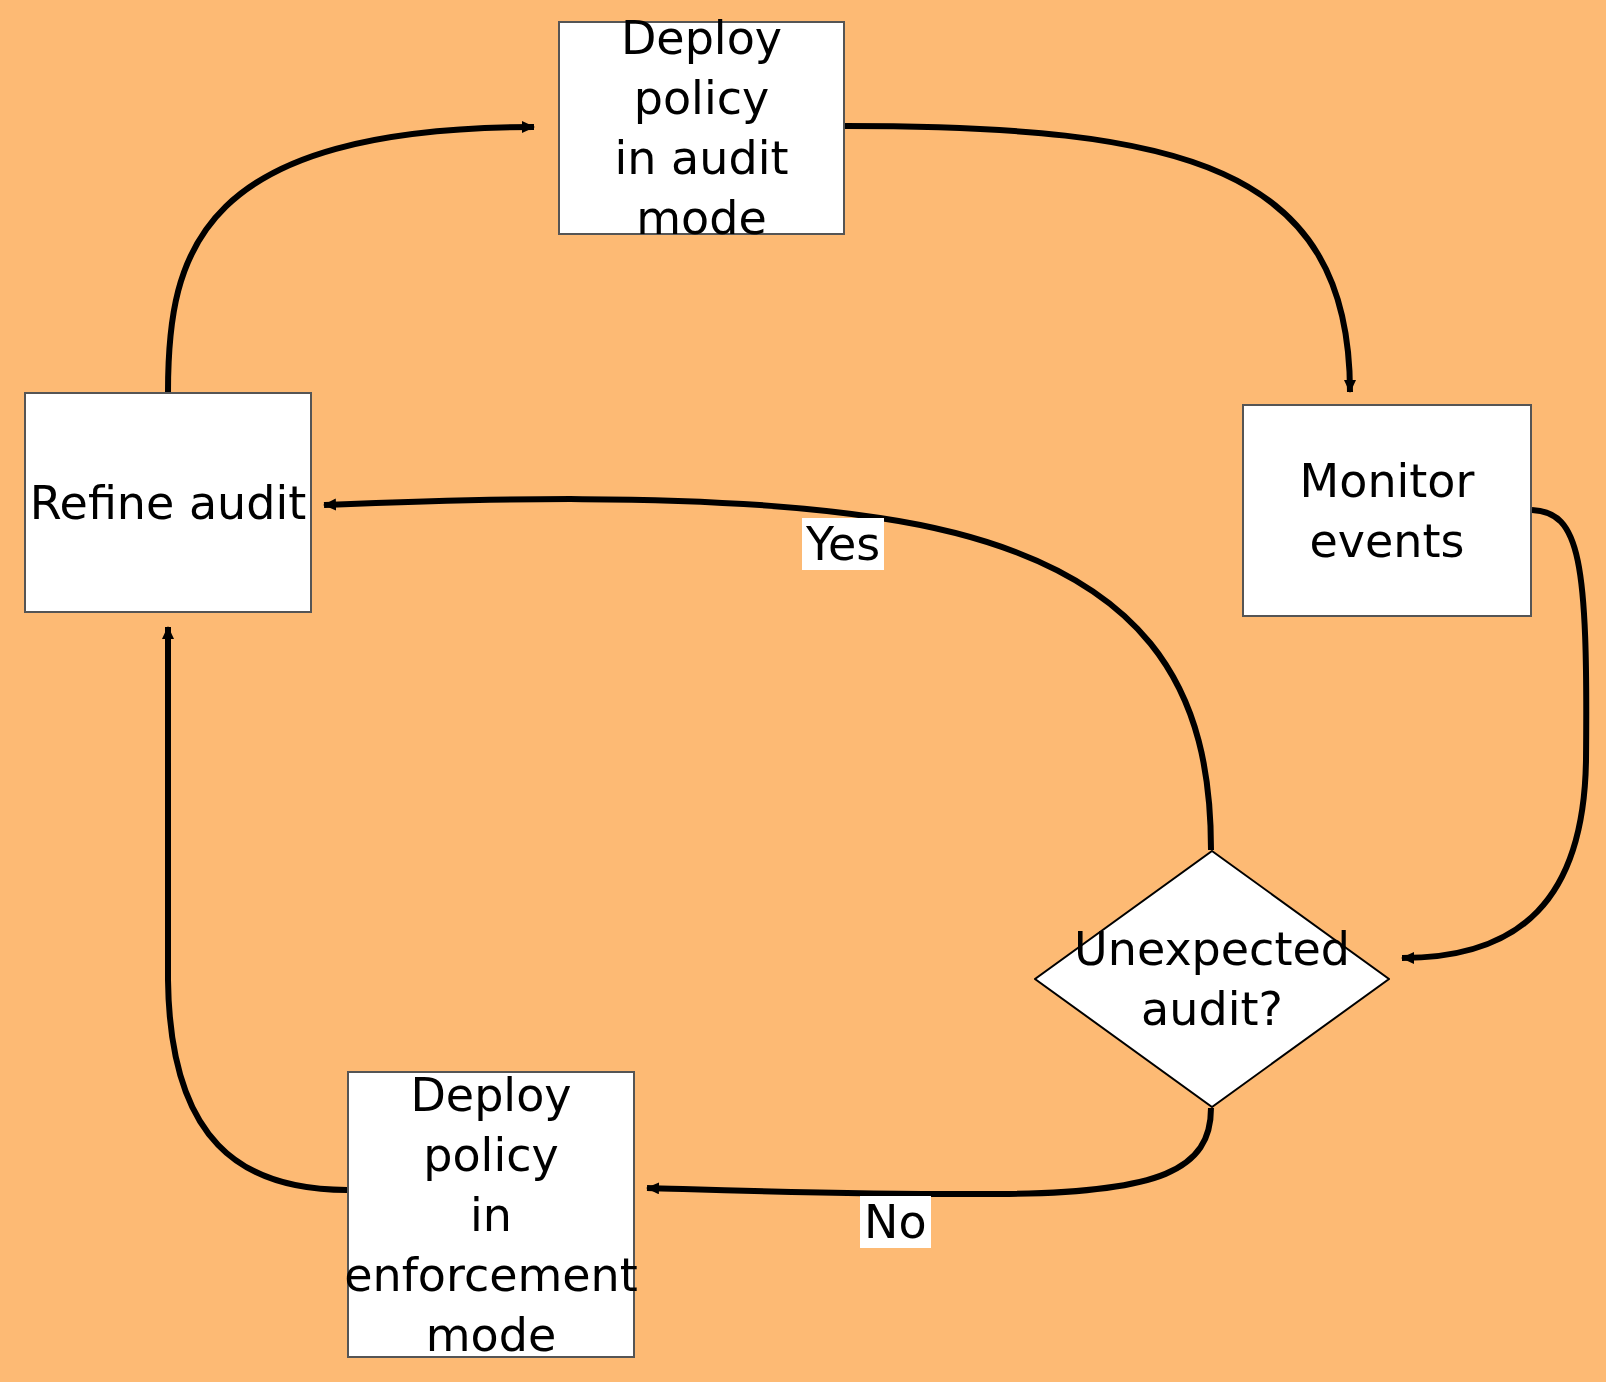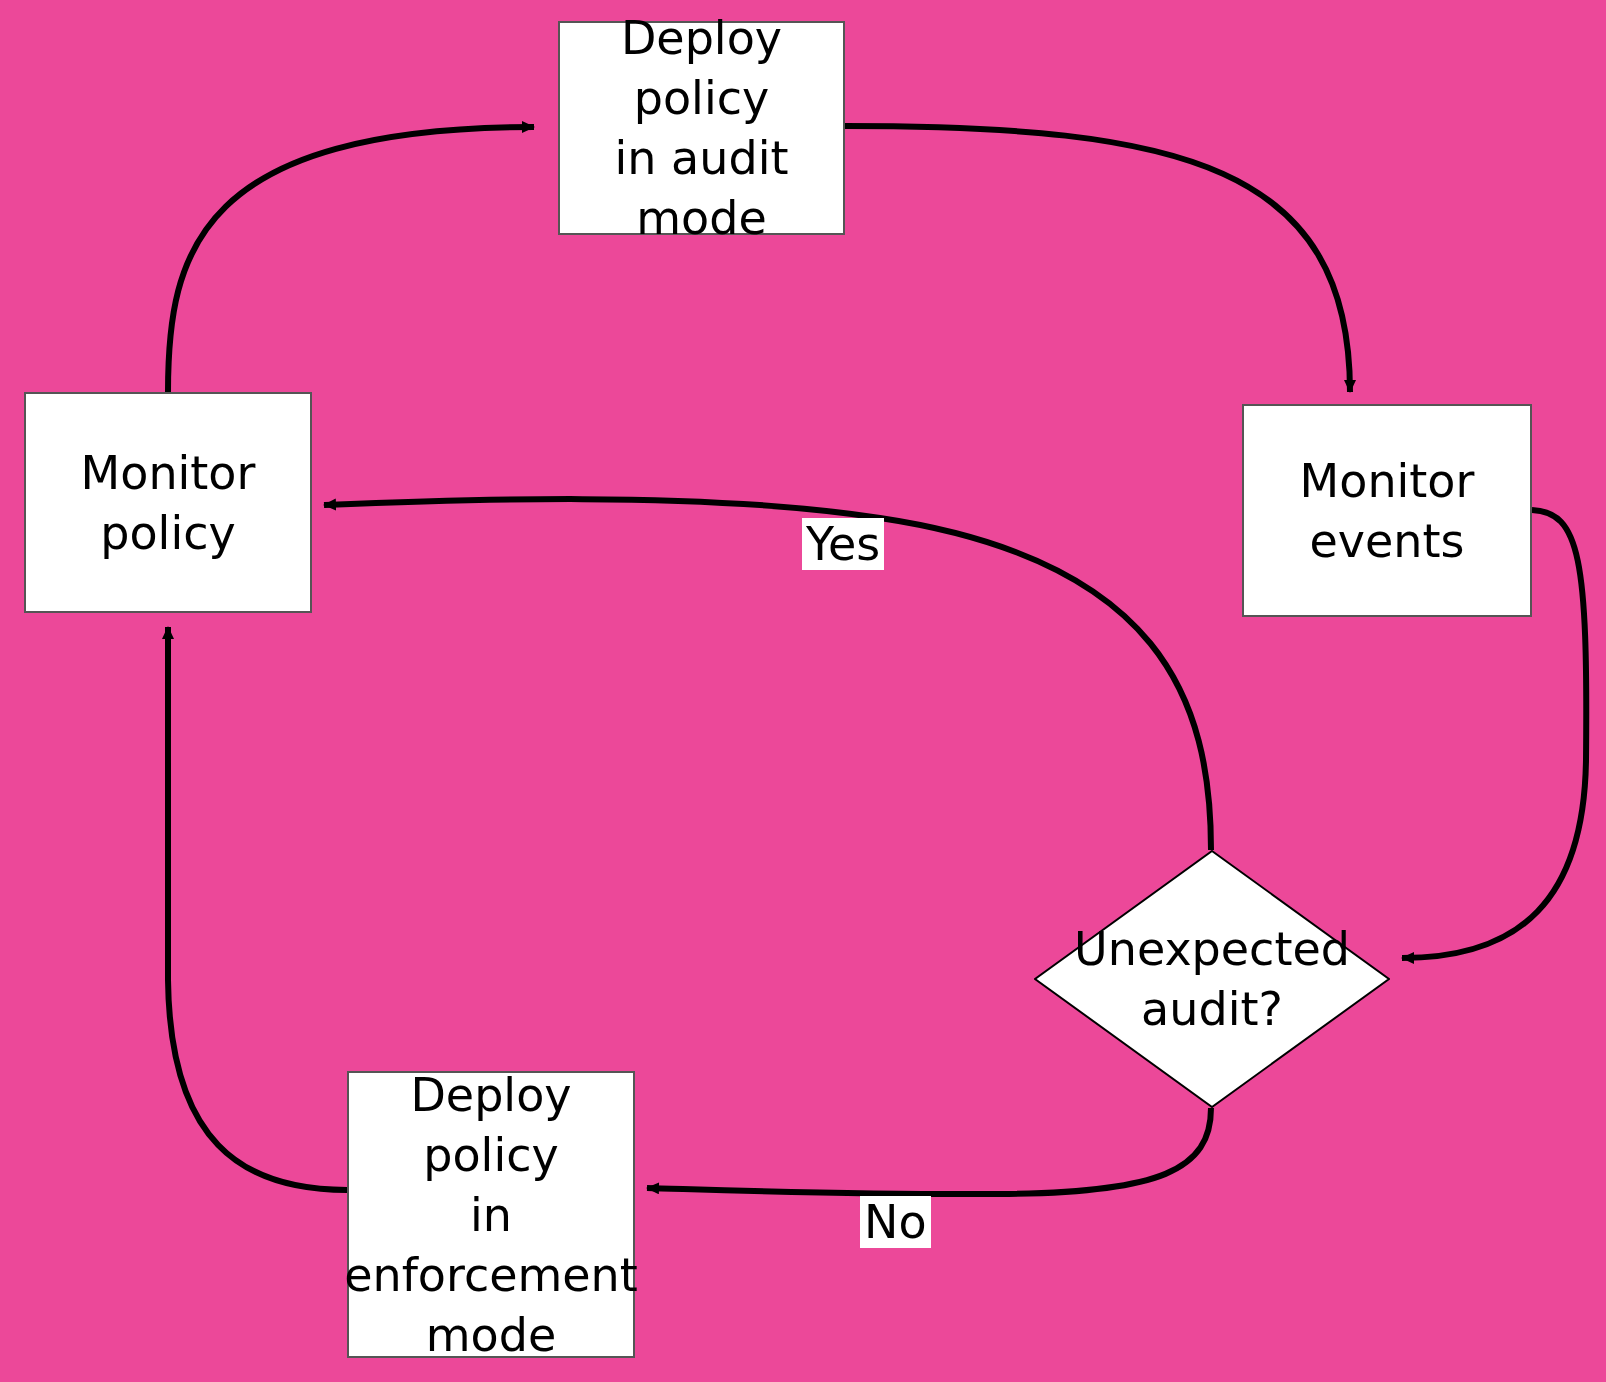--- a/index.html
+++ b/index.html
@@ -7,21 +7,21 @@
     padding: 0;
     background: #ffffff;
   }
   body {
     font-family: "DejaVu Sans", sans-serif;
   }
   #canvas {
     position: relative;
     width: 1606px;
     height: 1382px;
-    background: #ec4899;
+    background: #fdba74;
     overflow: hidden;
   }
   #edges {
     position: absolute;
     left: 0;
     top: 0;
     width: 1606px;
     height: 1382px;
   }
   .node {
@@ -116,20 +116,20 @@
   </div>
 
   <div class="node process" style="left:347px; top:1071px; width:288px; height:287px;">
     <span class="label">Deploy policy
 in
 enforcement
 mode</span>
   </div>
 
   <div class="node process" style="left:24px; top:392px; width:288px; height:221px;">
-    <span class="label">Monitor policy</span>
+    <span class="label">Refine audit</span>
   </div>
 
   <div class="edge-label" style="left:802px; top:482px;">Yes</div>
 
   <div class="edge-label" style="left:860px; top:1160px;">No</div>
 
 </div>
 
 </body></html>

